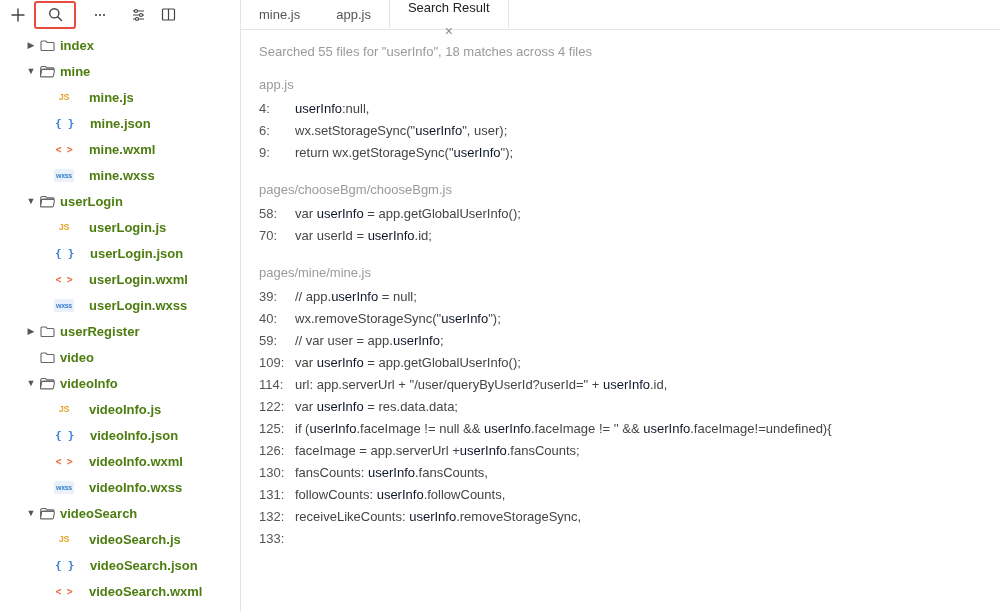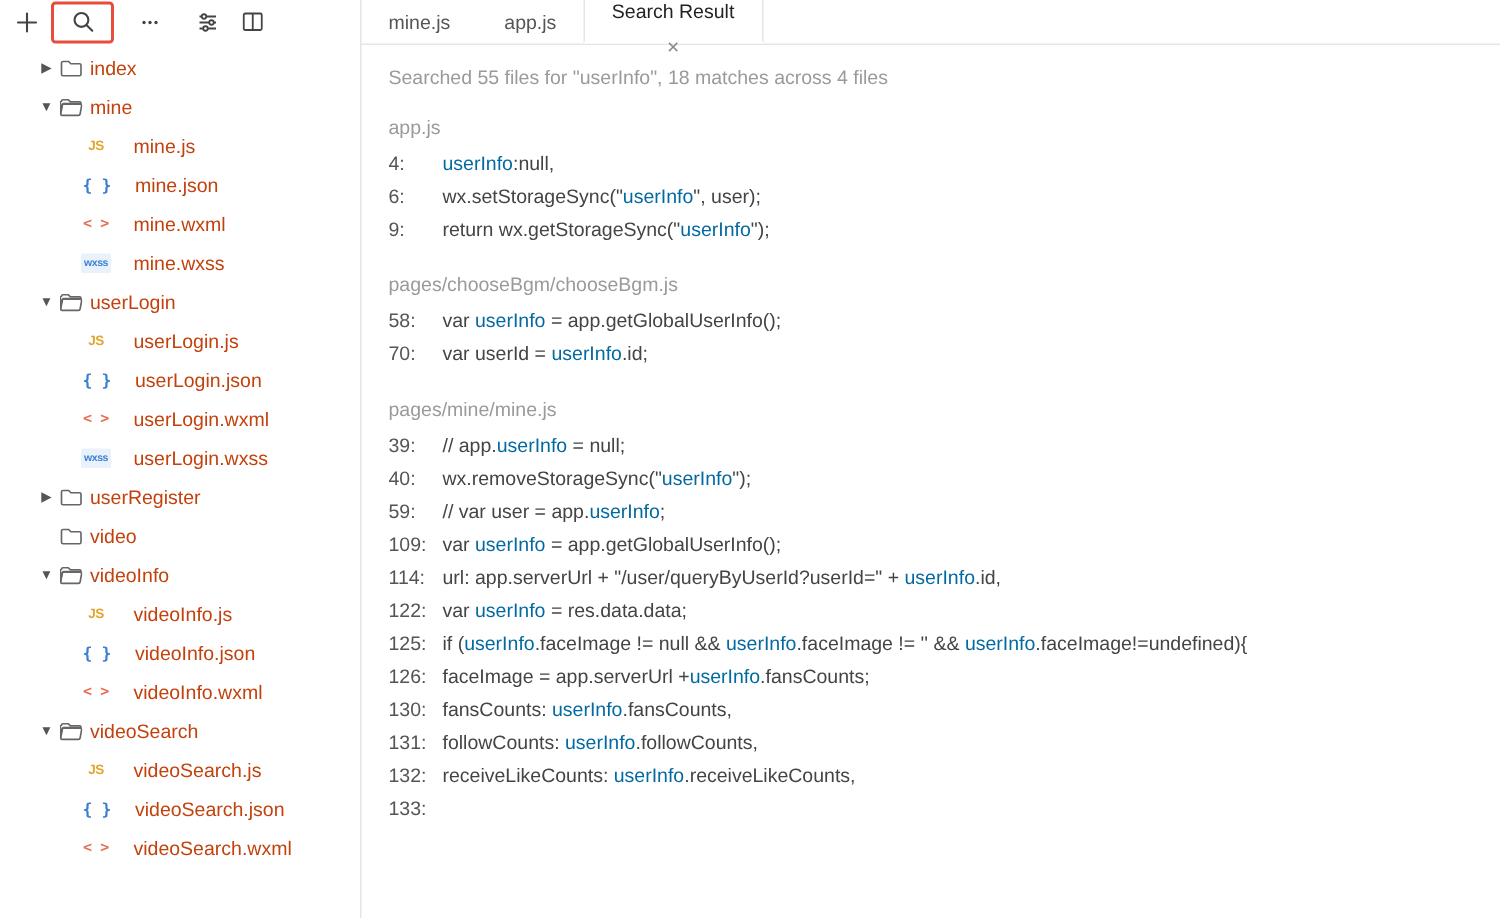--- a/index.html
+++ b/index.html
@@ -12,37 +12,37 @@
 .tb-spacer { width: 6px; }
 .tree { flex: 1; overflow-y: auto; padding: 2px 0 10px 0; }
 .tree-row { display: flex; align-items: center; height: 26px; padding-left: 0; cursor: pointer; white-space: nowrap; }
 .tw { display: inline-flex; width: 14px; justify-content: center; font-size: 9px; color: #555; }
 .icon { display: inline-flex; width: 18px; justify-content: center; margin-right: 4px; font-size: 12px; }
 .badge { display: inline-flex; align-items: center; justify-content: center; min-width: 20px; height: 13px; font-size: 9px; font-weight: 700; margin-right: 15px; border-radius: 1px; padding: 0 1px; letter-spacing: -0.3px; }
 .badge-js { color: #e2a52e; }
 .badge-json { color: #3b7fd1; font-family: monospace; font-size: 11px; }
 .badge-wxml { color: #e86f4a; font-family: monospace; font-size: 10px; }
 .badge-wxss { color: #3b7fd1; background: #e9f2fb; font-size: 7px; padding: 0 2px; }
-.tree-label { font-size: 13px; color: #c2410c; }
+.tree-label { font-size: 13px; color: #4d7c0f; font-weight: bold; }
 .ind-1 { padding-left: 24px; }
 .ind-2 { padding-left: 40px; }
 .main { flex: 1; display: flex; flex-direction: column; }
 .tabbar { display: flex; align-items: stretch; height: 30px; border-bottom: 1px solid #e5e5e5; }
 .tab { display: flex; align-items: center; padding: 0 18px; font-size: 13px; color: #555; cursor: pointer; position: relative; gap: 8px; }
 .tab.active { color: #222; border-bottom: 2px solid transparent; }
 .tab.active::after { content: ""; position: absolute; left: 0; right: 0; bottom: -1px; height: 1px; background: #fff; }
 .tab.active { border-left: 1px solid #e5e5e5; border-right: 1px solid #e5e5e5; background: #fff; border-top: 1px solid #e5e5e5; margin-top: -1px; flex-direction: column; }
 .tab .close { font-size: 14px; color: #888; cursor: pointer; }
 .content { flex: 1; overflow-y: auto; padding: 14px 0 20px 0; font-size: 13px; color: #333; }
 .summary { color: #9a9a9a; padding: 0 0 18px 18px; font-size: 13px; }
 .filehdr { color: #9a9a9a; padding: 0 0 6px 18px; font-size: 13px; }
 .codeline { display: flex; align-items: baseline; padding: 1px 0 1px 18px; line-height: 20px; font-size: 13px; }
 .ln { width: 36px; color: #555; }
 .code { flex: 1; font-family: -apple-system, "Segoe UI", Arial, sans-serif; color: #444; }
-.hl { color: #0369a1; }
+.hl { color: #0f172a; }
 .block-gap { height: 18px; }
 svg { display: block; }
 .sidebar .tree::-webkit-scrollbar { width: 10px; }
 .sidebar .tree::-webkit-scrollbar-thumb { background: #d9d9d9; border-radius: 5px; }
 .sidebar .tree::-webkit-scrollbar-track { background: #f5f5f5; }
 </style>
 </head>
 <body>
 
 <div class="app">
@@ -189,20 +189,25 @@
         <div class="tree-row ind-2">
           <span class="tw"></span>
           <span class="badge badge-json">{ }</span>
           <span class="tree-label">videoInfo.json</span>
         </div>
         <div class="tree-row ind-2">
           <span class="tw"></span>
           <span class="badge badge-wxml">&lt; &gt;</span>
           <span class="tree-label">videoInfo.wxml</span>
         </div>
+        <div class="tree-row ind-2">
+          <span class="tw"></span>
+          <span class="badge badge-wxss">wxss</span>
+          <span class="tree-label">videoInfo.wxss</span>
+        </div>
         <div class="tree-row ind-1">
           <span class="tw">▼</span>
           <span class="icon">
             <svg width="15" height="13" viewBox="0 0 15 13">
               <path d="M1 2.5c0-.6.4-1 1-1h3.5l1.3 1.3H13c.6 0 1 .4 1 1V4H2.4c-.5 0-.9.3-1 .8L.3 10.8c0 .1 0 .1-.1.2V3c0 0 .8-.5.8-.5z" fill="none" stroke="#666" stroke-width="1.1"></path>
               <path d="M2.4 4.5h11.1c.6 0 1 .5.9 1.1l-1 5.4c-.1.5-.5.9-1 .9H1.4c-.6 0-1-.5-.9-1.1l1-5.4c.1-.5.5-.9.9-.9z" fill="none" stroke="#666" stroke-width="1.1"></path>
             </svg>
           </span>
           <span class="tree-label">videoSearch</span>
         </div>
@@ -300,21 +305,21 @@
           <div class="codeline">
             <span class="ln">130:</span>
             <span class="code"><span>fansCounts: </span><span class="hl">userInfo</span><span>.fansCounts,</span></span>
           </div>
           <div class="codeline">
             <span class="ln">131:</span>
             <span class="code"><span>followCounts: </span><span class="hl">userInfo</span><span>.followCounts,</span></span>
           </div>
           <div class="codeline">
             <span class="ln">132:</span>
-            <span class="code"><span>receiveLikeCounts: </span><span class="hl">userInfo</span><span>.receiveLikeCounts,</span></span>
+            <span class="code"><span>receiveLikeCounts: </span><span class="hl">userInfo</span><span>.removeStorageSync,</span></span>
           </div>
           <div class="codeline">
             <span class="ln">133:</span>
           </div>
           <div class="block-gap"></div>
         </div>
     </div>
   </div>
 </div>
 

